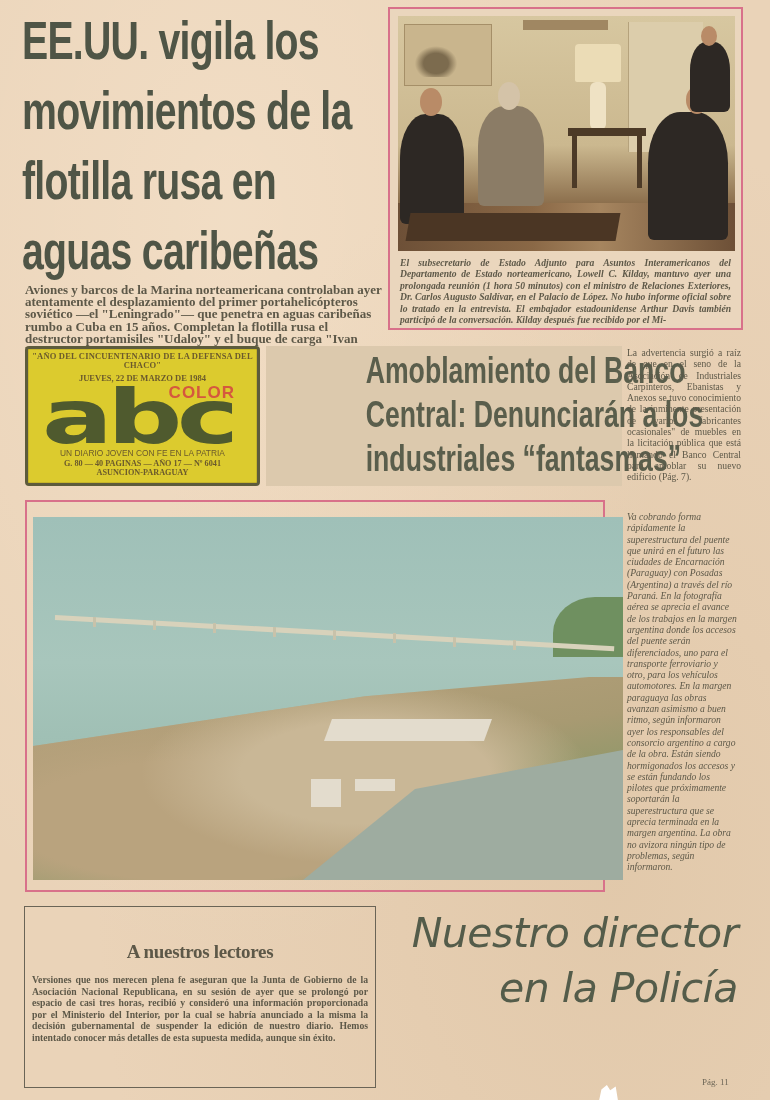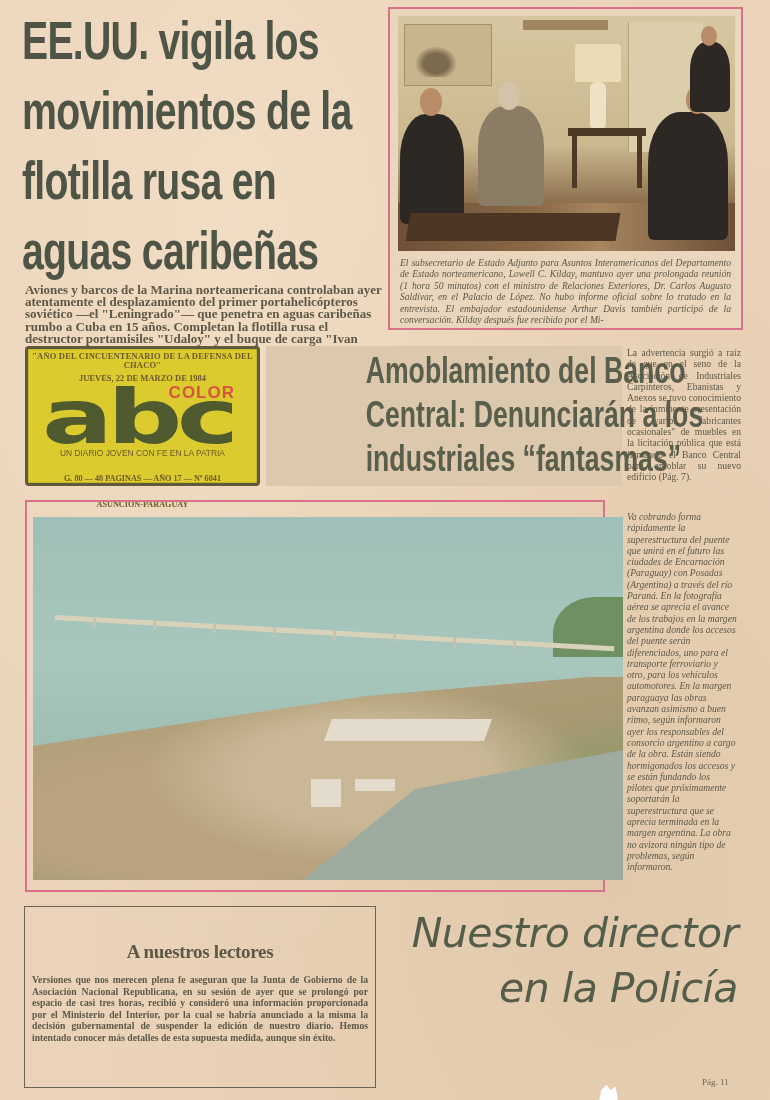--- a/index.html
+++ b/index.html
@@ -42,20 +42,21 @@
     line-height: 12.2px;
     color: #5d5848;
   }
 
   
   .photo-box {
     position: absolute; left: 388px; top: 7px; width: 355px; height: 323px;
     border: 2px solid #d8718a;
     padding: 7px 8px 0 8px;
     background: #ead6bd;
+    font-weight: bold;
   }
   .photo-meeting {
     position: relative; width: 337px; height: 235px; overflow: hidden;
     background: linear-gradient(180deg, #d7c7a0 0%, #cbb88f 55%, #8b6e4c 80%, #6c5438 100%);
   }
   .photo-meeting .wall-art { position: absolute; left: 6px; top: 8px; width: 88px; height: 62px; background: #c9b58d; border: 1px solid #a58f68; }
   .photo-meeting .wall-art::after { content: ""; position: absolute; left: 6px; top: 18px; width: 50px; height: 34px; background: radial-gradient(ellipse at 50% 60%, #7c6b4e 0 35%, transparent 60%); }
   .photo-meeting .top-frame { position: absolute; left: 125px; top: 4px; width: 85px; height: 10px; background: #a08762; }
   .photo-meeting .lamp-shade { position: absolute; left: 177px; top: 28px; width: 46px; height: 38px; background: #ebdcb6; border-radius: 4px 4px 2px 2px; }
   .photo-meeting .lamp-base { position: absolute; left: 192px; top: 66px; width: 16px; height: 48px; background: #efe2c4; border-radius: 6px; }
@@ -102,22 +103,22 @@
   }
   .masthead .logo-abc {
     position: absolute; left: 14px; top: 4px;
     font-family: "DejaVu Sans", sans-serif; font-weight: 700;
     font-size: 74px; line-height: 58px; color: #4f5a2e;
     letter-spacing: -4px;
     transform: scaleX(1.42);
     transform-origin: left top;
   }
   .masthead .tagline { font-family: "Liberation Sans", sans-serif; font-size: 8.4px; color: #6b5a2c; margin-top: 2px; }
-  .masthead .info { font-size: 8.2px; font-weight: 700; margin-top: 16px; }
-  .masthead .city { font-size: 8.2px; font-weight: 700; margin-top: 17px; text-align: center; }
+  .masthead .info { font-size: 8.2px; font-weight: 700; margin-top: 1px; }
+  .masthead .city { font-size: 8.2px; font-weight: 700; margin-top: 0; text-align: center; }
 
   
   .banco-headline {
     position: absolute; left: 266px; top: 346px; width: 356px; height: 140px;
     background: #dcc9ad;
     font-family: "Liberation Sans", sans-serif; font-weight: 700;
     color: #5a5e4c;
     font-size: 37px; line-height: 44px;
     text-align: right;
     padding-top: 3px;

